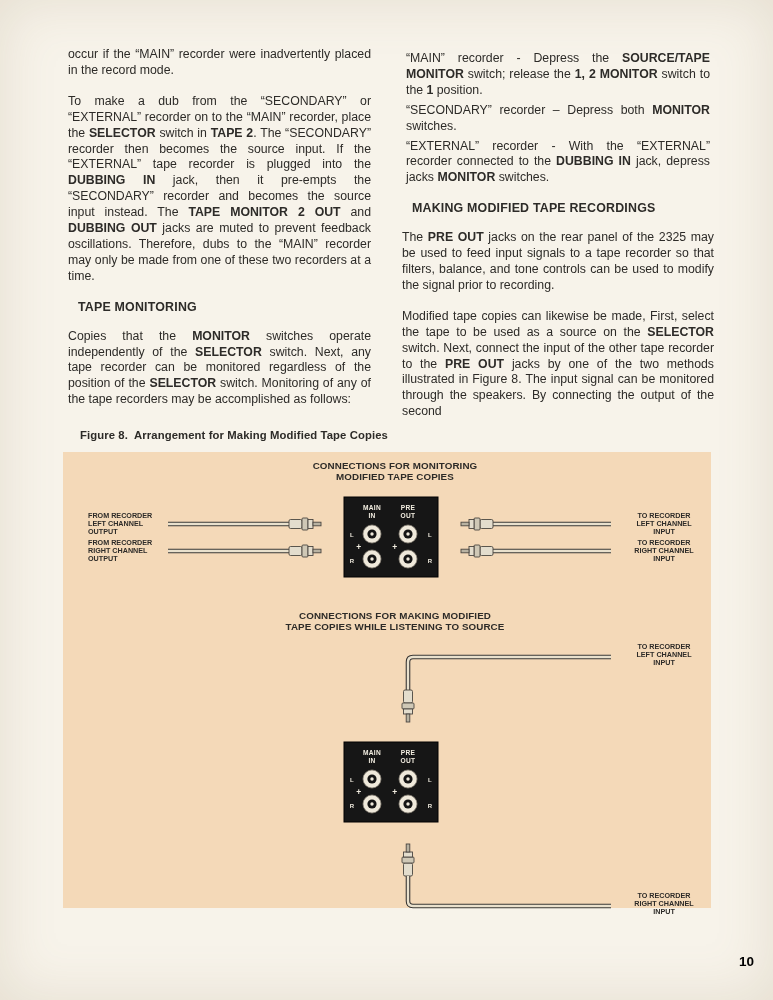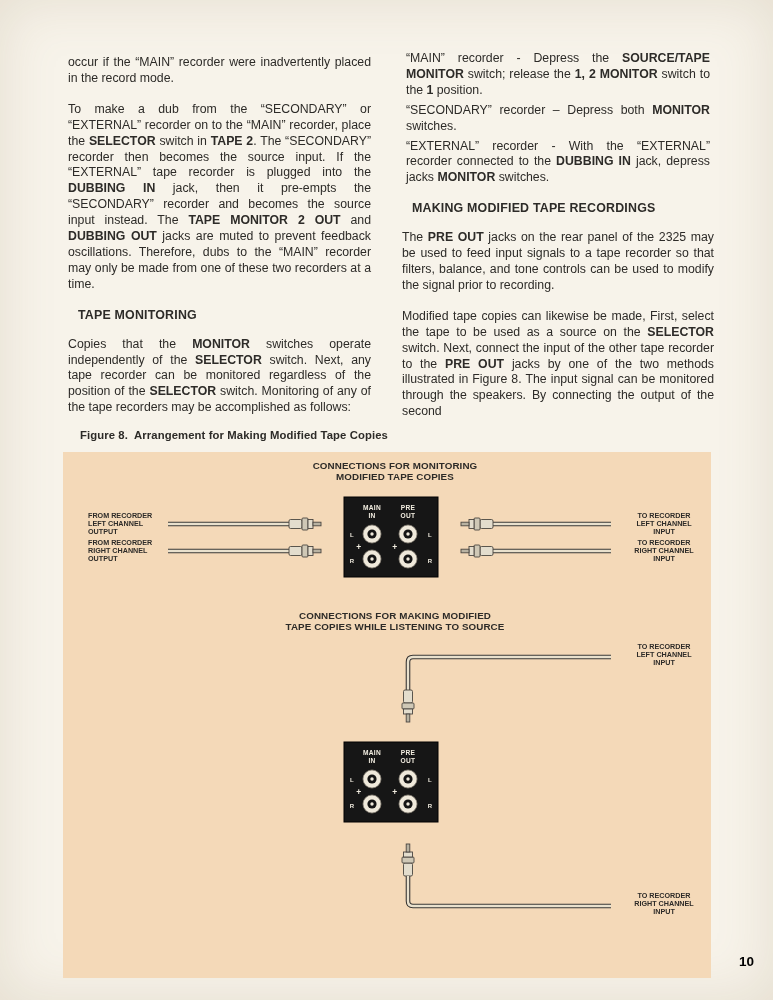--- a/index.html
+++ b/index.html
@@ -13,34 +13,34 @@
     color:var(--ink,#2d2b28);
     box-shadow:inset 0 0 55px rgba(150,125,90,0.18);
   }
   .col {
     position:absolute; top:47px;
     font-size:12.3px; line-height:15.9px;
     text-align:justify;
   }
   .col-left  { left:68px;  width:303px; }
   .col-right { left:402px; width:312px; }
-  .col p { margin:8px 0 15px 0; }
+  .col p { margin:0 0 15px 0; }
   .col p.tight { margin:4px; }
   .b { font-weight:bold; }
   h3.section {
     font-size:12.4px; font-weight:bold; letter-spacing:0.2px;
     margin:15px 0 13px 10px; text-align:left;
   }
   .fig-caption {
     position:absolute; left:68px; top:429px;
     font-size:11.3px; font-weight:bold; white-space:pre; letter-spacing:0.1px;padding-left:12px;
   }
   .figure {
     position:absolute; left:63px; top:452px;
-    width:648px; height:526px;
+    width:648px; height:456px;
     background:var(--figure_bg,#f4d9b8);
   }
   .figure svg { display:block; width:648px; height:490px; }
   .page-number {
     position:absolute; left:739px; top:954px;
     font-size:13.5px; font-weight:bold; color:#000000;
   }
   
   text { font-family:"Liberation Sans","DejaVu Sans",sans-serif; }
   .dtitle { font-size:9.8px; font-weight:bold; fill:var(--ink,#2d2b28); text-anchor:middle; letter-spacing:0.1px; }

